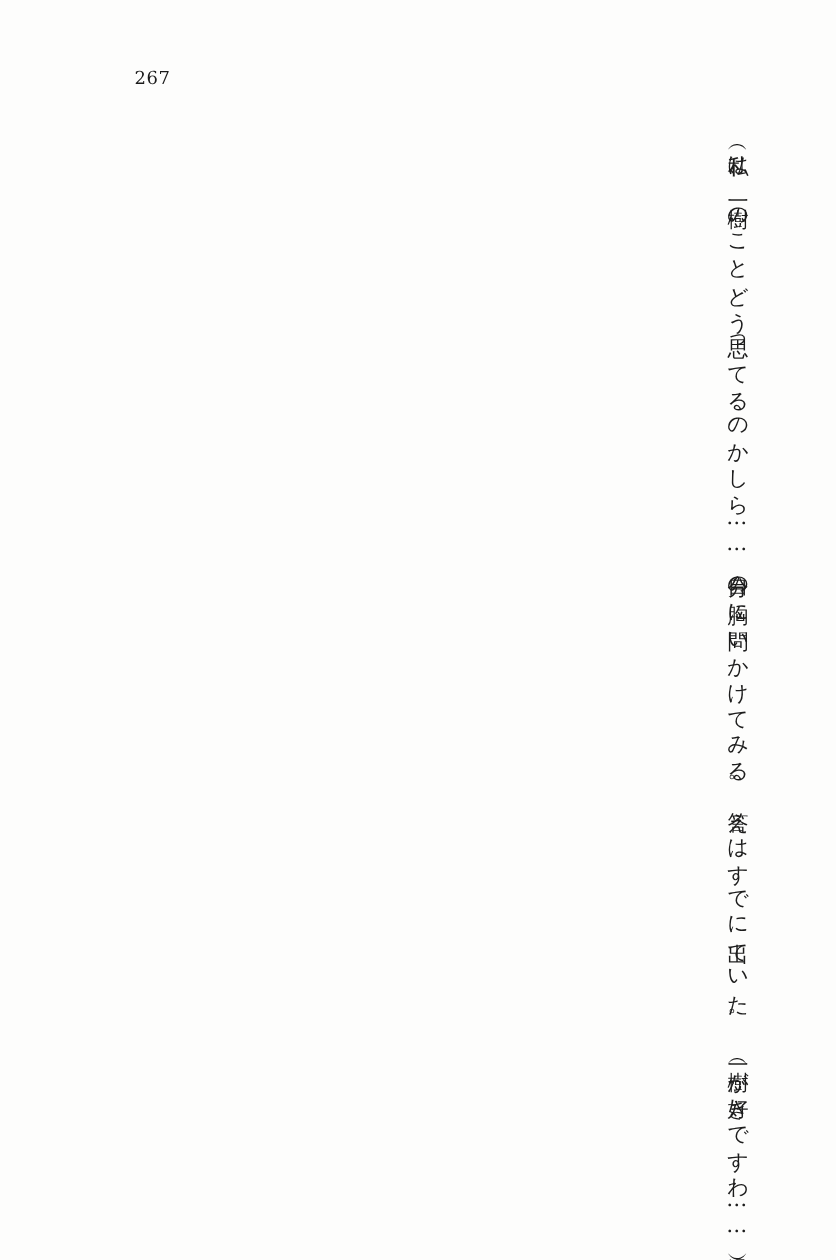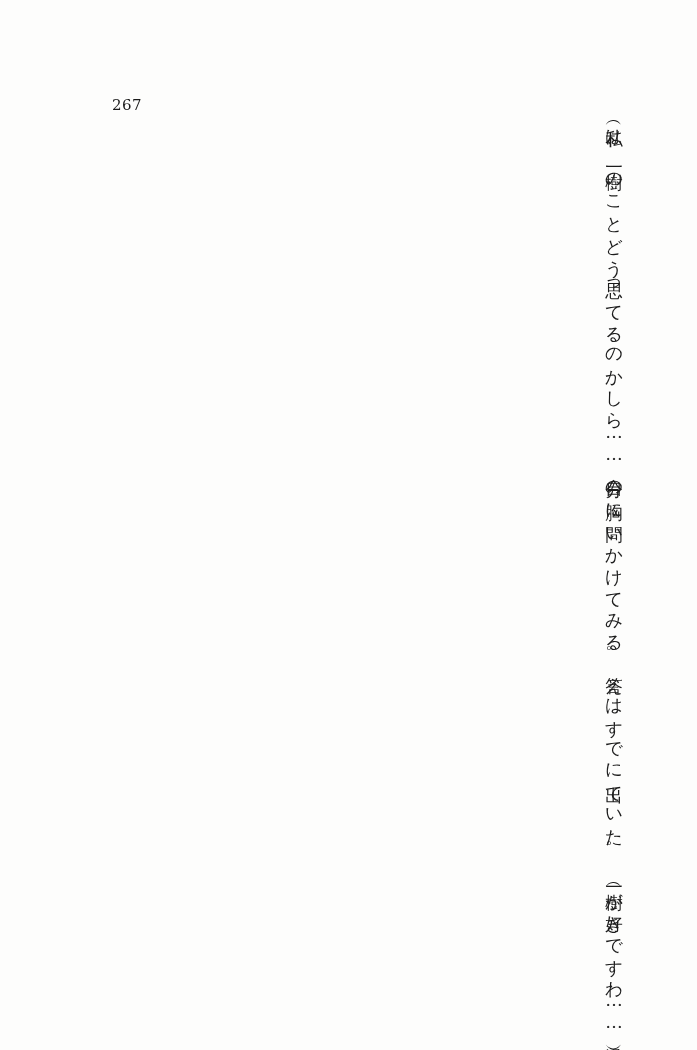--- a/index.html
+++ b/index.html
@@ -23,21 +23,20 @@
   }
 
   .page-number {
     position: absolute;
     top: 56px;
     left: 112px;
     font-size: 15px;
     letter-spacing: 0.5px;
     font-family: "DejaVu Serif", "Liberation Serif", serif;
     color: #1a1a1a;
-    margin-top: 40px;
   }
 
   .body-text {
     position: absolute;
     top: 96px;
     right: 66px;
     left: 86px;
     bottom: 40px;
 
     writing-mode: vertical-rl;

